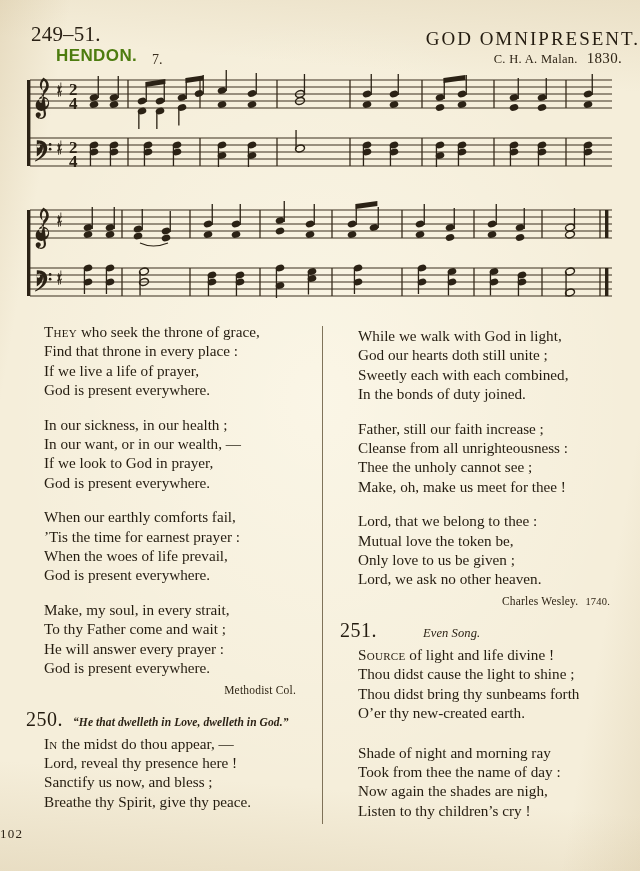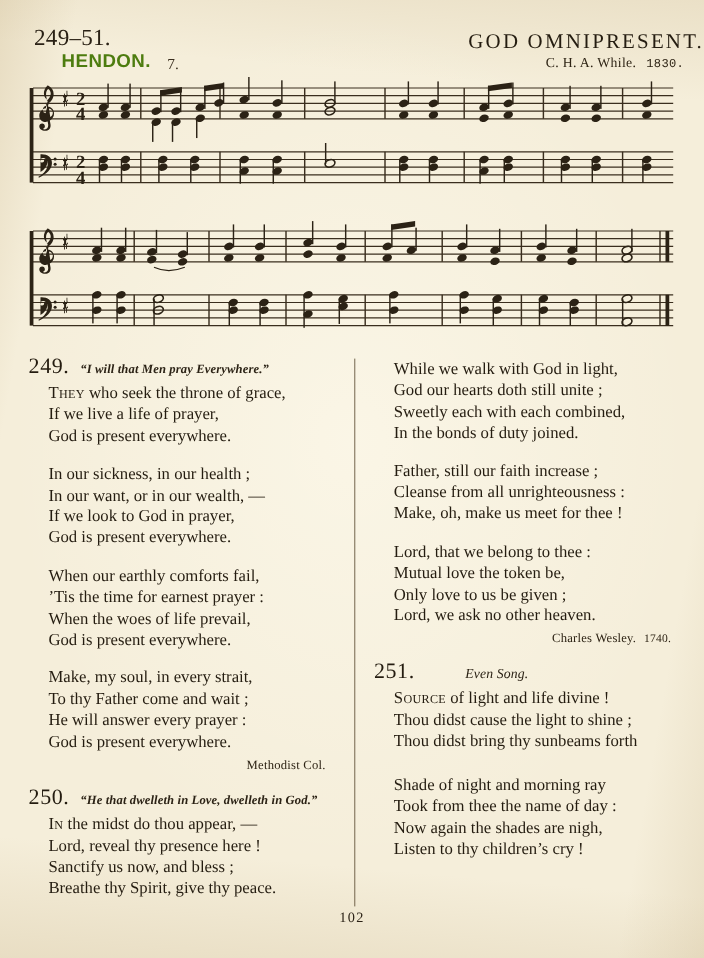--- a/index.html
+++ b/index.html
@@ -35,21 +35,21 @@
     font-weight:bold;font-size:17px;letter-spacing:.4px;color:#4d7c0f;
   }
   .tune-meter{
     position:absolute;left:152px;top:52px;
     font-size:14px;color:#3a2e1e;
   }
   .composer{
     position:absolute;right:18px;top:50px;
     font-size:12.5px;letter-spacing:.3px;color:#2e2415;white-space:nowrap;
   }
-  .composer .yr{margin-left:9px;font-size:11px;font-family:Liberation Mono, monospace;}
+  .composer .yr{margin-left:9px;font-size:15px;}
 
   
   .music{position:absolute;left:22px;top:66px;width:598px;height:250px;}
   .music svg{display:block;}
 
   
   .cols{
     position:absolute;left:26px;top:322px;width:592px;height:512px;
   }
   .rule{
@@ -78,37 +78,37 @@
     padding-left:18px;white-space:nowrap;color:#241c10;
   }
   .sc{font-variant:small-caps;letter-spacing:.3px;}
   .attrib{
     text-align:right;font-size:11.5px;letter-spacing:.2px;
     color:#2e2415;margin:-9px 2px 12px 0;
   }
   .attrib .yr{margin-left:7px;font-size:10.5px;}
 
   .folio{
-    position:absolute;left:0;right:0;top:826px;text-align:center;
+    position:absolute;left:0;right:0;top:826px;
     font-size:13px;letter-spacing:1.2px;color:#2a2115;
   }
 </style>
 </head>
 <body>
 
 <div class="paper"></div>
 
 <div class="sheet">
 
   <div class="hdr-num">249–51.</div>
   <div class="hdr-title">GOD OMNIPRESENT.</div>
   <div class="tune-name">HENDON.</div>
   <div class="tune-meter">7.</div>
   <div class="composer">
-    <span>C. H. A. While.</span><span class="yr">1830.</span>
+    <span>C. H. A. Malan.</span><span class="yr">1830.</span>
   </div>
 
   <div class="music">
     <svg width="598" height="250" viewBox="0 0 598 250" xmlns="http://www.w3.org/2000/svg">
       <defs>
         <g id="trebleclef">
           <path d="M11.6 4.2c-2.9 2.6-4.6 6.1-4.6 9.6 0 2.9 1.1 5.4 3.4 8.1l1.6 1.9-1.5 5.4c-.5 1.8-.8 3.3-.9 4.4-2.4.3-4.4 1.3-5.9 3C1.9 38.4 1 40.6 1 43.1c0 4.6 3.4 8.2 8 8.2 1 0 2-.2 2.9-.5l.6 3.4c.1.6.1 1.2.1 1.7 0 3.1-1.8 5-4.5 5-1 0-1.9-.2-2.6-.6 1.6-.4 2.8-1.8 2.8-3.5 0-2-1.6-3.6-3.6-3.6S1 54.8 1 56.8c0 3.5 3.3 6 7.7 6 4.2 0 7-2.8 7-7.1 0-.8-.1-1.7-.3-2.6l-.7-3.8c3.4-1.7 5.5-5 5.5-8.9 0-4.8-3.4-8.6-8-9.2l1.1-4.1c4.3-4 6.4-7.9 6.4-12 0-4.6-2.6-8.3-6.3-10.4l-1.8-1.1zm1.1 4.1c2 1.3 3.2 3.4 3.2 6 0 3.1-1.6 5.9-4.9 9l-.8-4.4c-.3-1.5-.4-2.7-.4-3.7 0-3.3 1.1-5.7 2.9-6.9zM10 26.4l1.1 6-1.3 4.8c-.2.9-.4 1.8-.5 2.6-2.3-.4-3.8-2-3.8-4.2 0-2.7 1.8-4.7 4.5-5.3l-.6-3.4c-.1-.2-.1-.4-.1-.5zm3.6 7.3c3.1.5 5 2.6 5 5.6 0 2.4-1.2 4.4-3.3 5.6l-1.7-11.2z"></path>
         </g>
         <g id="bassclef">
           <path d="M2 3.2C9.6 3.2 15 7.4 15 14.2c0 7.6-6.6 13.6-16.5 18.6l-.6-1.3C5.3 27 9.6 22 9.6 15.6c0-4.7-2.4-7.7-6-7.7-2 0-3.6 1.2-3.6 3 0 1.5 1.1 2.6 2.6 2.6 1.4 0 2.5-1.1 2.5-2.5 0-.5-.1-.9-.3-1.3.4-.2.8-.3 1.3-.3 1.8 0 3 1.6 3 4 0 4.5-3.2 8.5-8.6 12.2V3.2z" transform="translate(2,0)"></path>
@@ -442,26 +442,24 @@
       </g>
     </svg>
   </div>
 
   <div class="cols">
     <div class="rule"></div>
 
     <div class="col col-l">
 
       <div class="hymn">
-        <div class="hymn-head">
-          <span class="hymn-no">249.</span><span class="hymn-epi">“I will that Men pray Everywhere.”</span>
-        </div>
 
         <ul class="stanza">
           <li><span class="sc">They</span><span> who seek the throne of  grace,</span></li>
+          <li>Find that throne in every place :</li>
           <li>If  we live a life of  prayer,</li>
           <li>God is present everywhere.</li>
         </ul>
 
         <ul class="stanza">
           <li>In our sickness, in our health ;</li>
           <li>In our want, or in our wealth, —</li>
           <li>If  we look to God in prayer,</li>
           <li>God is present everywhere.</li>
         </ul>
@@ -503,20 +501,21 @@
       <div class="hymn">
         <ul class="stanza" style="margin-top:4px;">
           <li>While we walk with God in light,</li>
           <li>God our hearts doth still unite ;</li>
           <li>Sweetly each with each combined,</li>
           <li>In the bonds of  duty joined.</li>
         </ul>
         <ul class="stanza">
           <li>Father, still our faith increase ;</li>
           <li>Cleanse from all unrighteousness :</li>
+          <li>Thee the unholy cannot see ;</li>
           <li>Make, oh, make us meet for thee !</li>
         </ul>
         <ul class="stanza">
           <li>Lord, that we belong to thee :</li>
           <li>Mutual love the token be,</li>
           <li>Only love to us be given ;</li>
           <li>Lord, we ask no other heaven.</li>
         </ul>
         <div class="attrib">
           <span>Charles Wesley.</span><span class="yr">1740.</span>
@@ -524,20 +523,21 @@
       </div>
 
       <div class="hymn">
         <div class="hymn-head">
           <span class="hymn-no">251.</span><span class="hymn-epi plain">Even Song.</span>
         </div>
         <ul class="stanza">
           <li><span class="sc">Source</span><span> of  light and life divine !</span></li>
           <li>Thou didst cause the light to shine ;</li>
           <li>Thou didst bring thy sunbeams forth</li>
+          <li>O’er thy new-created earth.</li>
         </ul>
         <ul class="stanza" style="margin-top:20px;">
           <li>Shade of  night and morning ray</li>
           <li>Took from thee the name of  day :</li>
           <li>Now again the shades are nigh,</li>
           <li>Listen to thy children’s cry !</li>
         </ul>
       </div>
     </div>
   </div>

